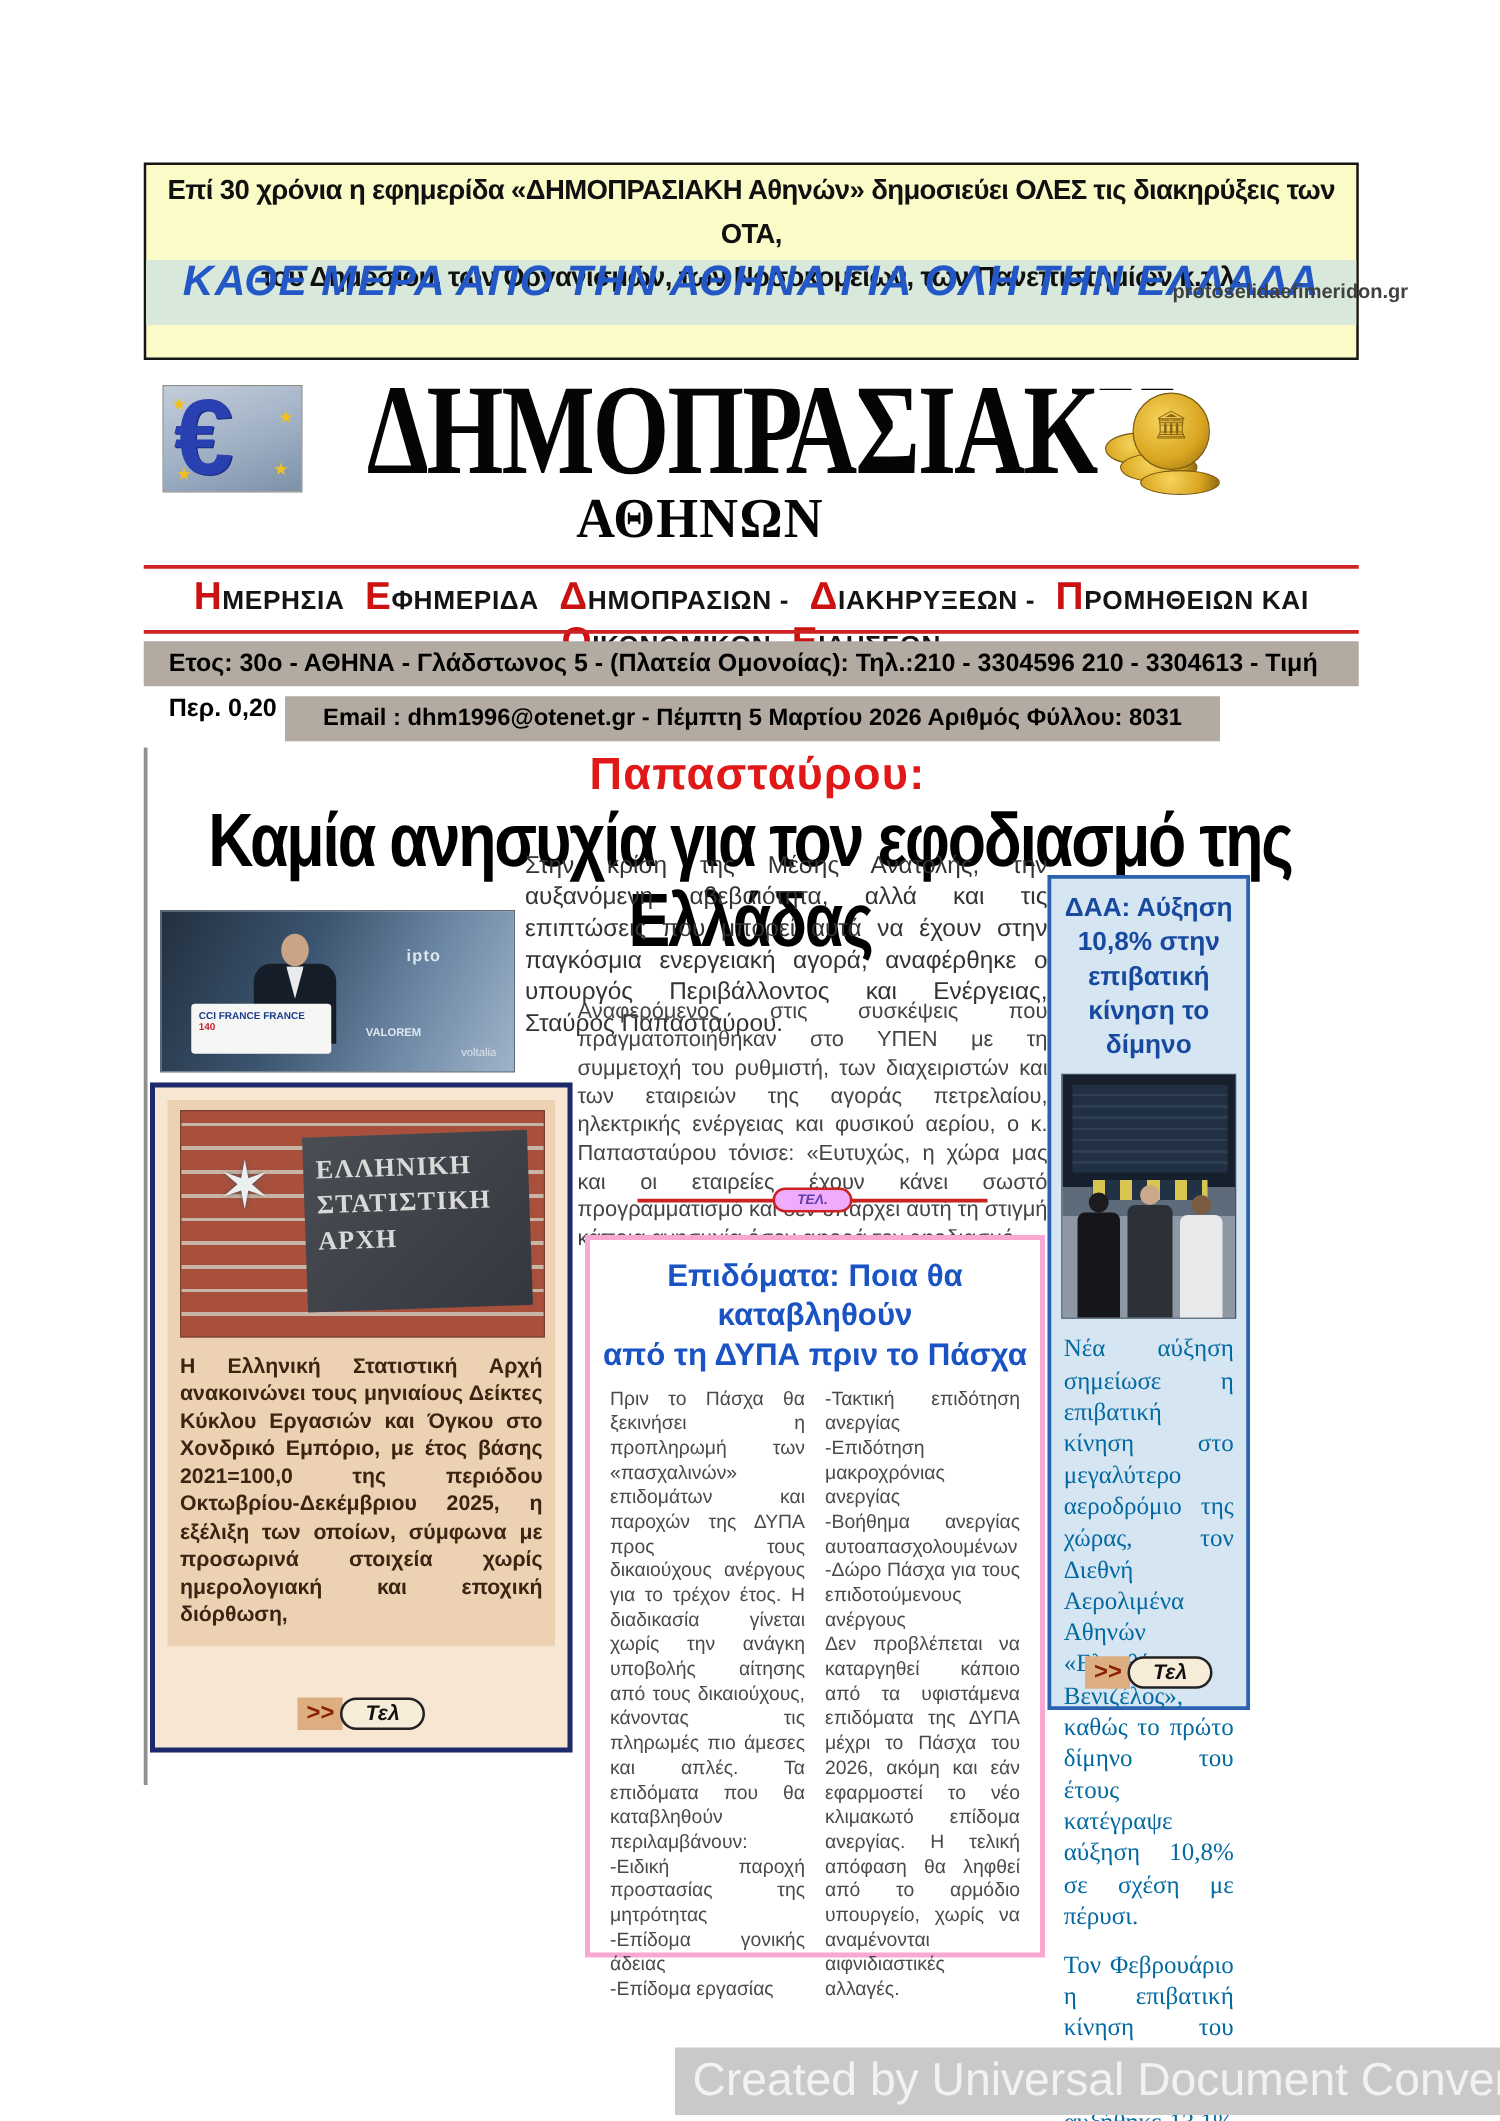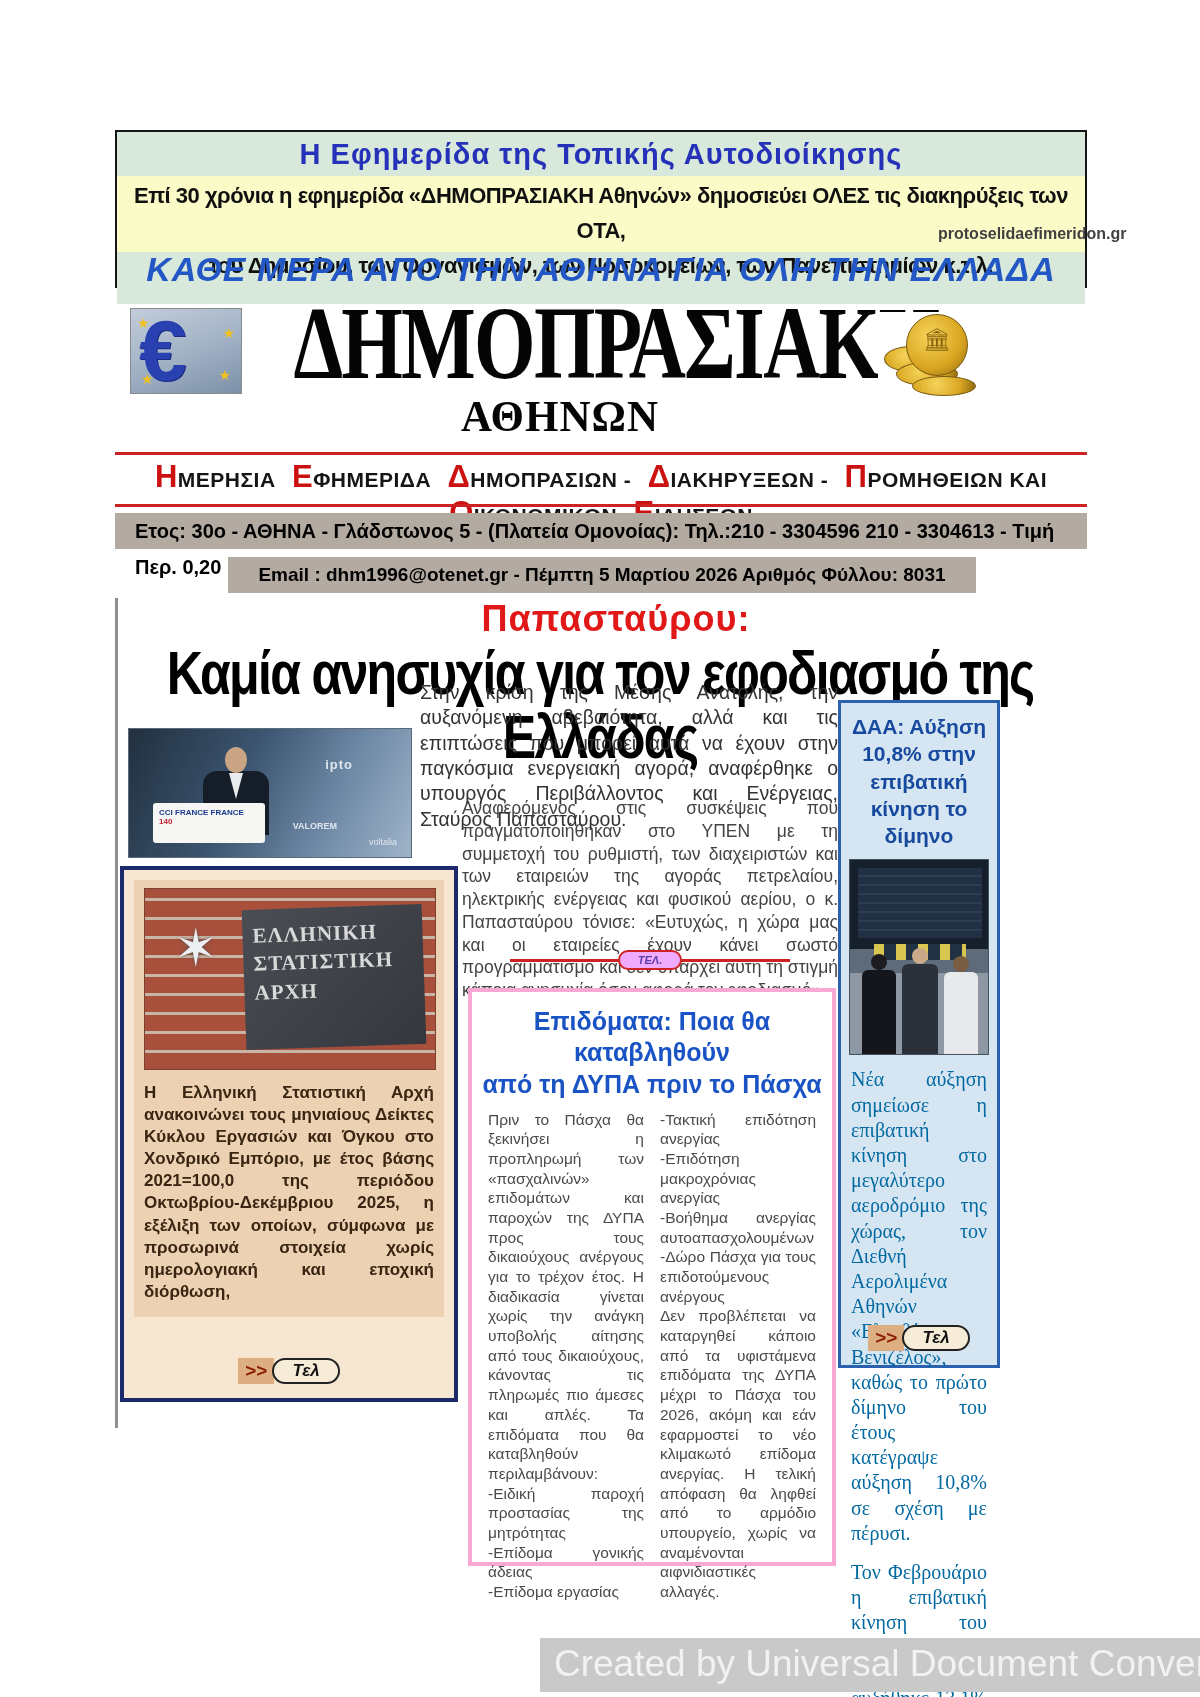--- a/index.html
+++ b/index.html
@@ -78,21 +78,21 @@
     background:#b3aba1; color:#000; font-size:20px; font-weight:bold;
     line-height:36px; padding-left:20px;
   }
   .graybar2 {
     position:absolute; left:228px; top:557px; width:748px; height:36px;
     background:#b3aba1; color:#000; font-size:19px; font-weight:bold;
     line-height:36px; text-align:center;
   }
   
   .kicker {
-    position:absolute; left:130px; top:598px; width:972px; text-align:center;
+    position:absolute; left:120px; top:598px; width:972px; text-align:center;
     color:#e01818; font-size:36px; font-weight:bold; letter-spacing:1px;
   }
   .headline {
     position:absolute; left:60px; top:642px; width:1080px; text-align:center;
     color:#000; font-size:57px; font-weight:bold; letter-spacing:-2px;
     transform:scale(0.88,1.06); transform-origin:center top; line-height:1.05;
   }
   .left-vline { position:absolute; left:115px; top:598px; width:3px; height:830px; background:#8f8f8f; }
   
   .photo-minister {
@@ -221,21 +221,20 @@
     background:#c9c9c9; color:#f2f2f2; font-size:37px; line-height:52px;
     padding-left:14px; white-space:nowrap; overflow:hidden;
   }
 </style>
 </head>
 <body>
 
 <div id="page">
 
   <div class="banner-box">
-    <div class="banner-row1">Η Εφημερίδα της Τοπικής Αυτοδιοίκησης</div>
     <div class="banner-row2">Επί 30 χρόνια η εφημερίδα «ΔΗΜΟΠΡΑΣΙΑΚΗ Αθηνών» δημοσιεύει ΟΛΕΣ τις διακηρύξεις των ΟΤΑ,
 του Δημοσίου, των Οργανισμών, των Νοσοκομείων, των Πανεπιστημίων κ.τ.λ.</div>
     <div class="banner-row3">ΚΑΘΕ ΜΕΡΑ ΑΠΟ ΤΗΝ ΑΘΗΝΑ ΓΙΑ ΟΛΗ ΤΗΝ ΕΛΛΑΔΑ</div>
   </div>
   <div class="site-watermark">protoselidaefimeridon.gr</div>
 
   <div class="euro-logo">
     <span class="sym">€</span>
     <span class="star" style="left:6px; top:6px;">★</span>
     <span class="star" style="right:6px; top:16px;">★</span>

